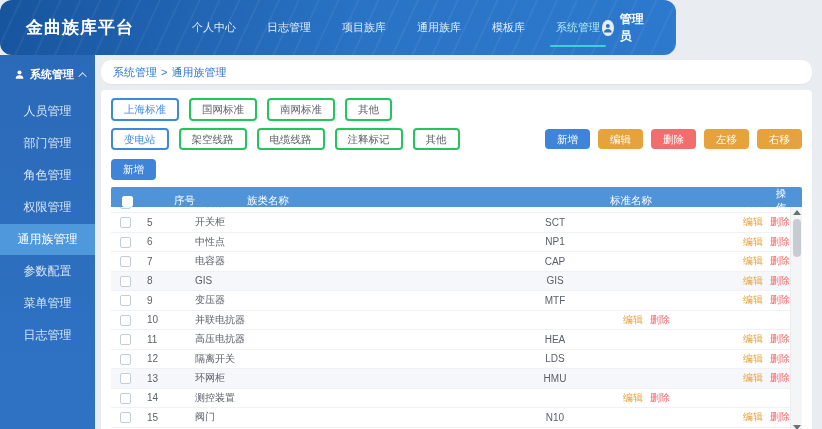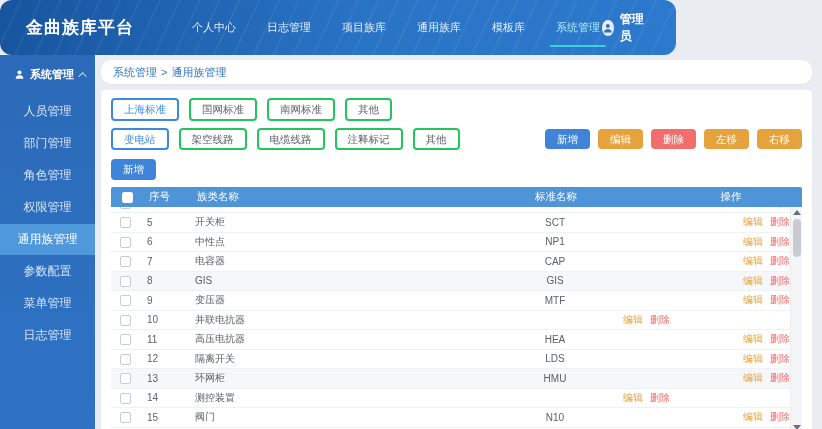--- a/index.html
+++ b/index.html
@@ -50,21 +50,21 @@
   .right-actions { margin-left:auto; display:flex; gap:8px; }
   .btn { font-size:10.5px; color:#fff; border:none; border-radius:4px; padding:5px 12px;
     cursor:pointer; line-height:1; white-space:nowrap; }
   .btn.primary { background:#3f84d9; }
   .btn.warning { background:#e6a23c; }
   .btn.danger  { background:#f26d6d; }
   .add-row { margin:9px 0 7px 0; }
 
   
   .tbl-head { display:grid; grid-template-columns:36px 48px 245px 230px 1fr; align-items:center;
-    background:#4f93d8; color:#fff; font-size:10.5px; height:20px; padding-right:12px; border-radius:2px 2px 0 0; }
+    background:#4f93d8; color:#fff; font-size:10.5px; height:20px; padding-right:12px; border-radius:2px 2px 0 0;gap:25px; }
   .tbl-head .hc { padding-left:2px; }
   .tbl-head .center { text-align:center; }
   .cb { display:inline-block; width:11px; height:11px; border:1px solid #c4ccd6; border-radius:2px;
     background:#fff; vertical-align:middle; cursor:pointer; }
   .cb.head { border-color:#fff; margin-left:9px; }
   .tbl-body-wrap { display:flex; height:226px; overflow:hidden; }
   .tbl-body { flex:1; overflow:hidden; }
   .tr { display:grid; grid-template-columns:36px 48px 245px 230px 1fr; align-items:center;
     height:19.5px; font-size:10px; color:#5b6068; border-bottom:1px solid #eef1f5; background:#fff; }
   .tr.shaded { background:#f5f7fa; }

